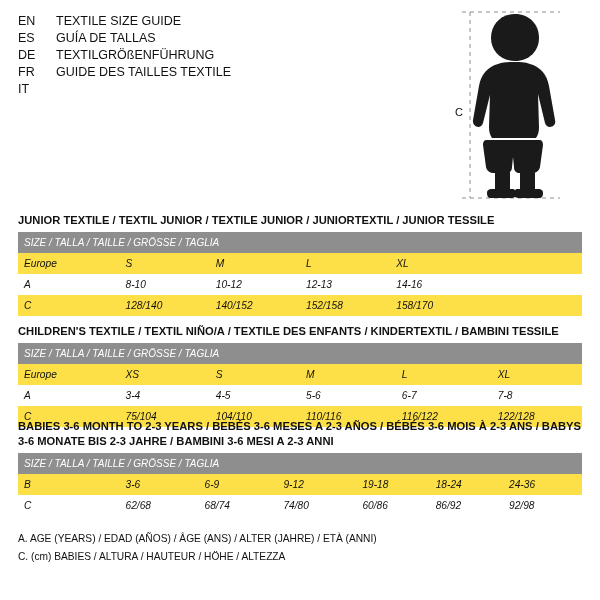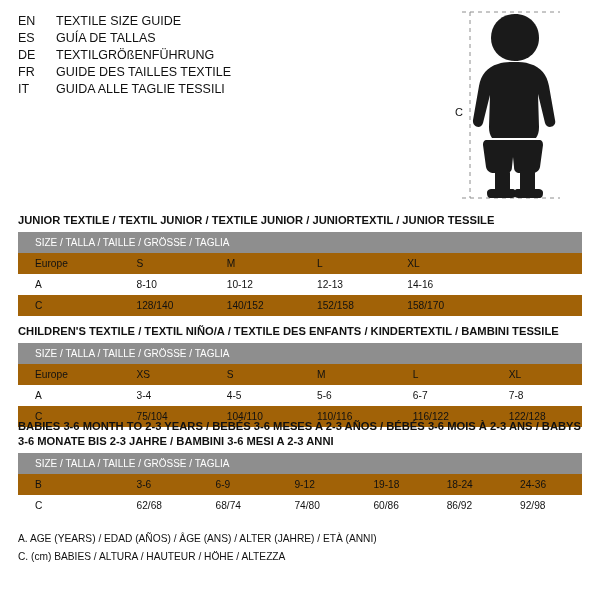--- a/index.html
+++ b/index.html
@@ -75,32 +75,33 @@
     line-height: 1.35;
   }
   table.sz {
     border-collapse: collapse;
     width: 100%;
     table-layout: fixed;
   }
   table.sz td {
     font-size: 10.2px;
     color: #111;
-    padding: 3px 0 3px 17px;
+    padding: 3px 0 3px 6px;
     vertical-align: middle;
     height: 15px;
+    font-style: italic;
   }
   tr.head td {
     background: #8e8e8e;
     color: #ffffff;
     font-size: 10px;
     font-weight: normal;
   }
   tr.shade td {
-    background: #a16207;
+    background: #fde047;
   }
   tr.plain td {
     background: #ffffff;
   }
 
   
   .footnotes {
     position: absolute;
     left: 18px;
     top: 532px;
@@ -130,21 +131,20 @@
     <div class="lang-row">
       <div class="lang-code">DE</div>
       <div class="lang-title">TEXTILGRÖßENFÜHRUNG</div>
     </div>
     <div class="lang-row">
       <div class="lang-code">FR</div>
       <div class="lang-title">GUIDE DES TAILLES TEXTILE</div>
     </div>
     <div class="lang-row">
       <div class="lang-code">IT</div>
-      <div class="lang-title">GUIDA ALLE TAGLIE TESSILI</div>
     </div>
   </div>
 
   <div class="figure">
     <svg width="150" height="195" viewBox="0 0 150 195" xmlns="http://www.w3.org/2000/svg">
 
       <line x1="30" y1="4" x2="30" y2="190" stroke="#8e8e8e" stroke-width="1" stroke-dasharray="4,4"></line>
       <line x1="22" y1="4" x2="120" y2="4" stroke="#8e8e8e" stroke-width="1" stroke-dasharray="4,4"></line>
       <line x1="22" y1="190" x2="120" y2="190" stroke="#8e8e8e" stroke-width="1" stroke-dasharray="4,4"></line>
       <g fill="#1a1a1a">

